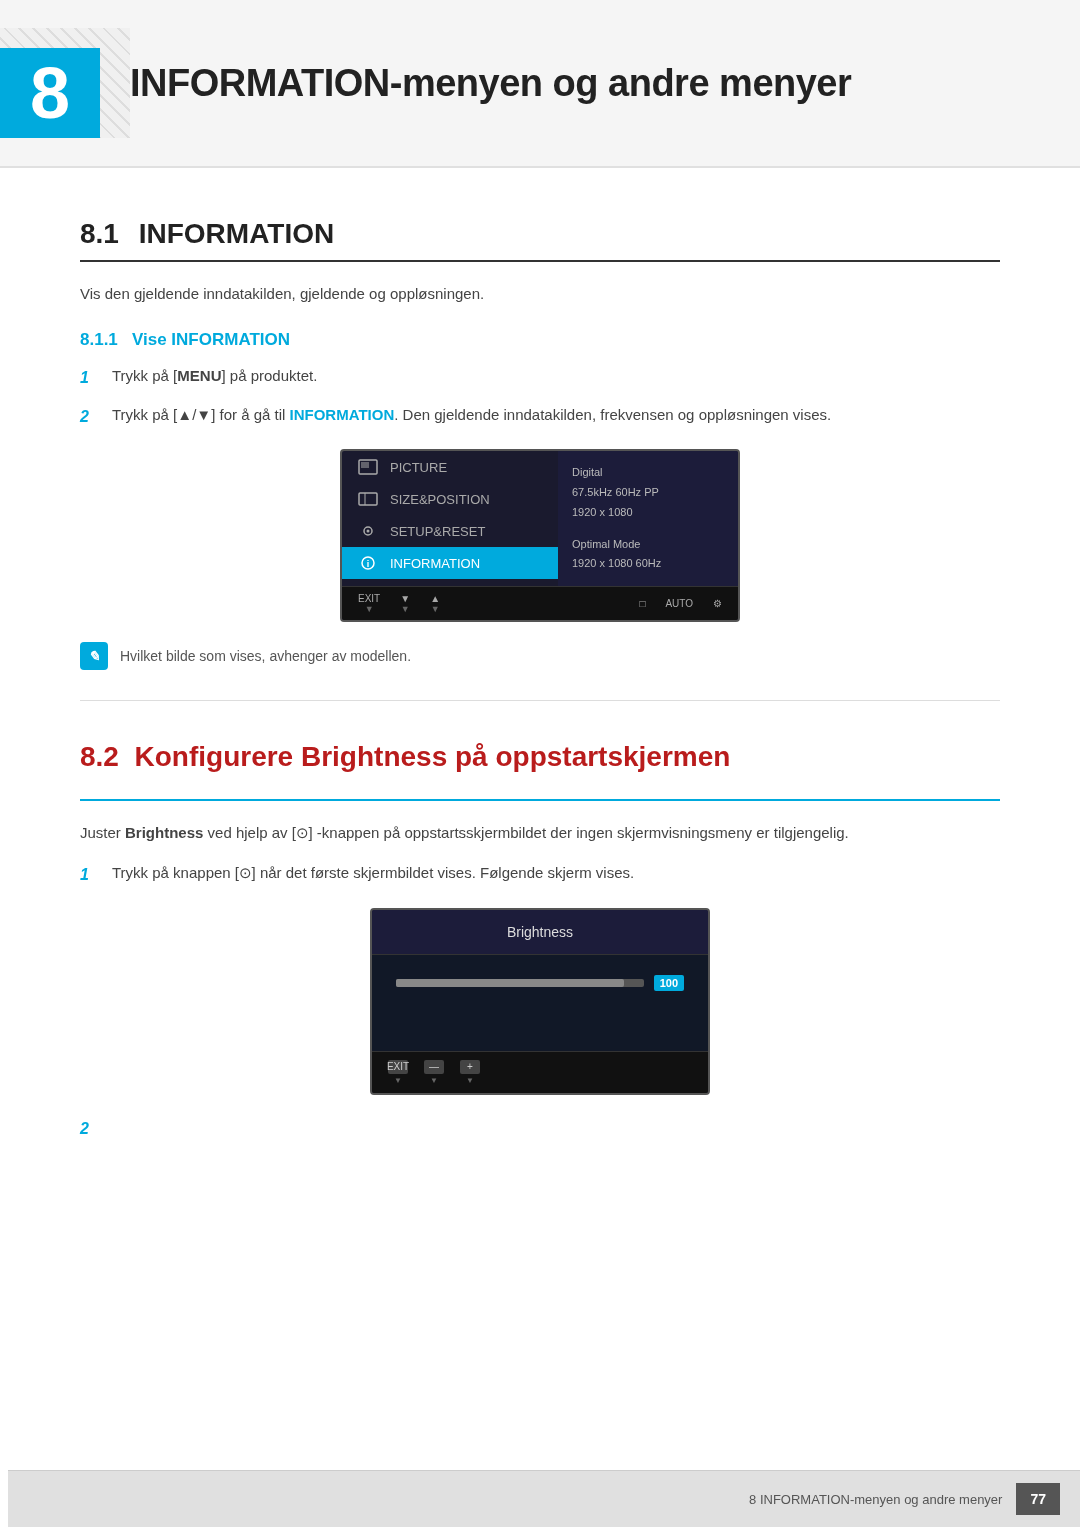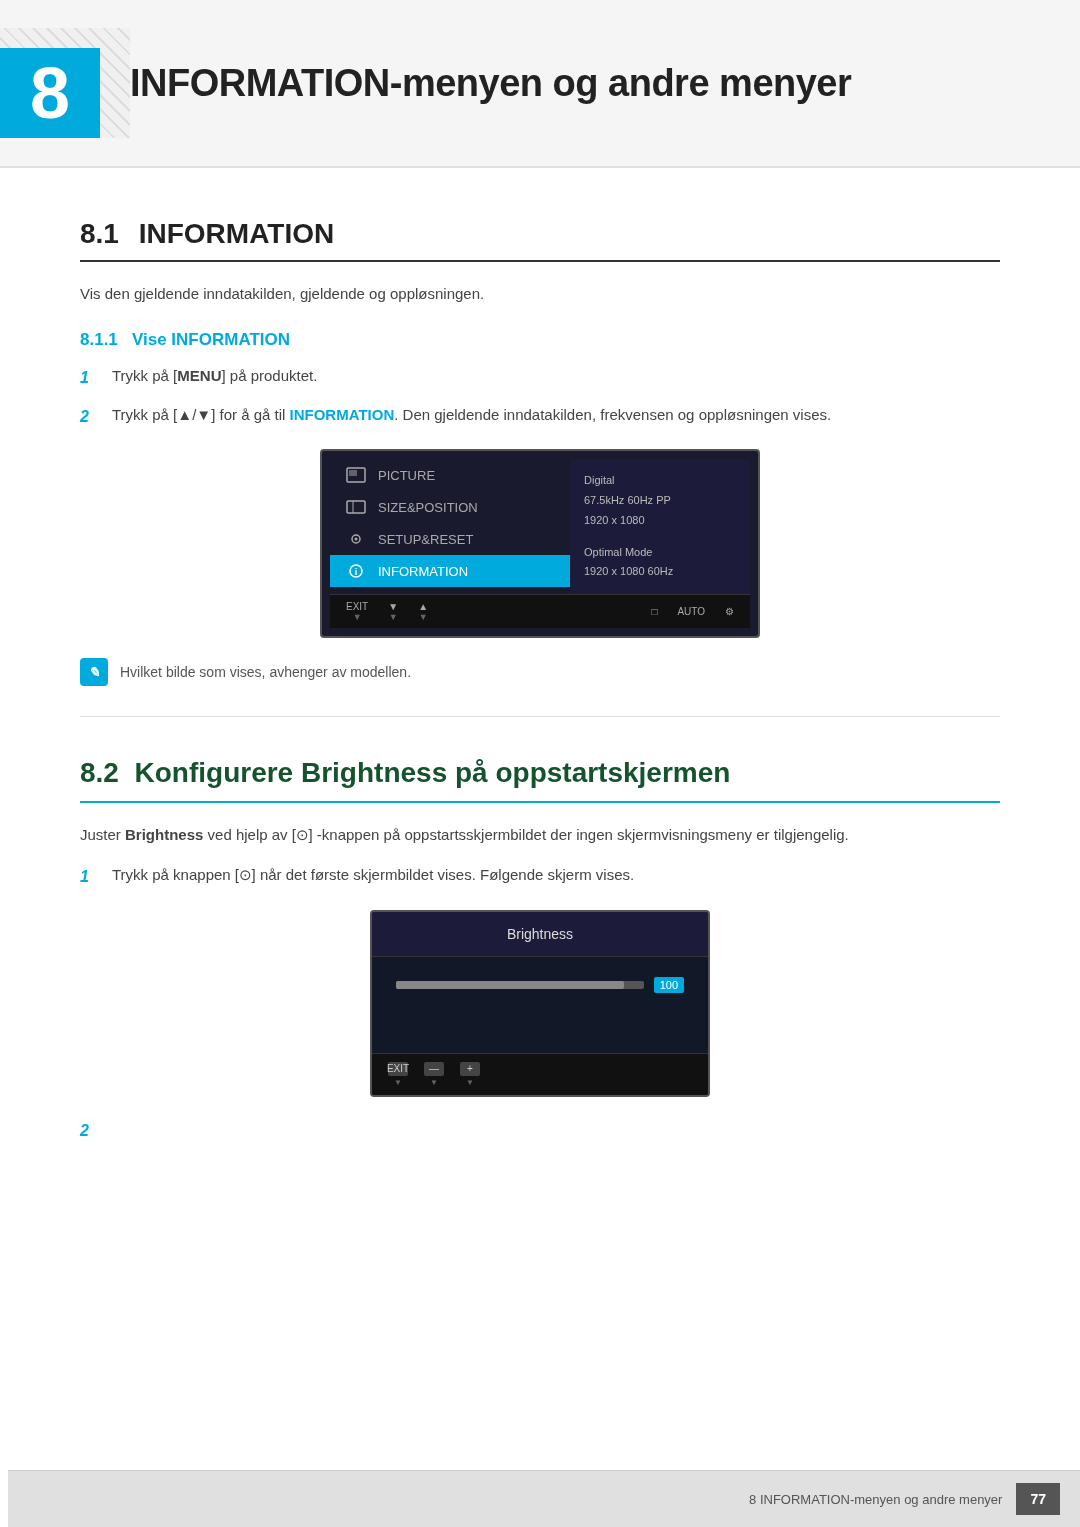--- a/index.html
+++ b/index.html
@@ -104,23 +104,23 @@
     .bold-cyan {
       font-weight: bold;
       color: #00aadd;
     }
 
     
     .monitor-screenshot {
       background: #1a1a2e;
       border: 2px solid #555;
       border-radius: 4px;
-      width: 440px;
+      width: 400px;
       margin: 20px auto;
-      padding: 8px;
+      padding: 0;
       overflow: hidden;
     }
 
     .menu-item {
       display: flex;
       align-items: center;
       padding: 8px 16px;
       color: #aaa;
       font-size: 13px;
       cursor: pointer;
@@ -214,25 +214,25 @@
       font-size: 14px;
       color: #555;
       line-height: 1.5;
       padding-top: 4px;
     }
 
     
     .section-8-2-title {
       font-size: 28px;
       font-weight: bold;
-      color: #14532d;
+      color: #b91c1c;
       margin-bottom: 20px;
       margin-top: 40px;
       border-bottom: 2px solid #00aadd;
-      padding-bottom: 12px;
+      padding-bottom: 26px;
     }
 
     
     .brightness-screenshot {
       background: #1a1a2e;
       border: 2px solid #555;
       border-radius: 4px;
       width: 340px;
       margin: 20px auto;
       overflow: hidden;
@@ -274,21 +274,21 @@
       bottom: 0;
       background: #888;
       border-radius: 2px;
       width: 92%;
     }
 
     .brightness-value-box {
       background: #00aadd;
       color: white;
       font-size: 11px;
-      font-weight: normal;
+      font-weight: bold;
       padding: 2px 6px;
       border-radius: 2px;
       min-width: 30px;
       text-align: right;
     }
 
     .brightness-bottom {
       background: #111;
       display: flex;
       align-items: center;

